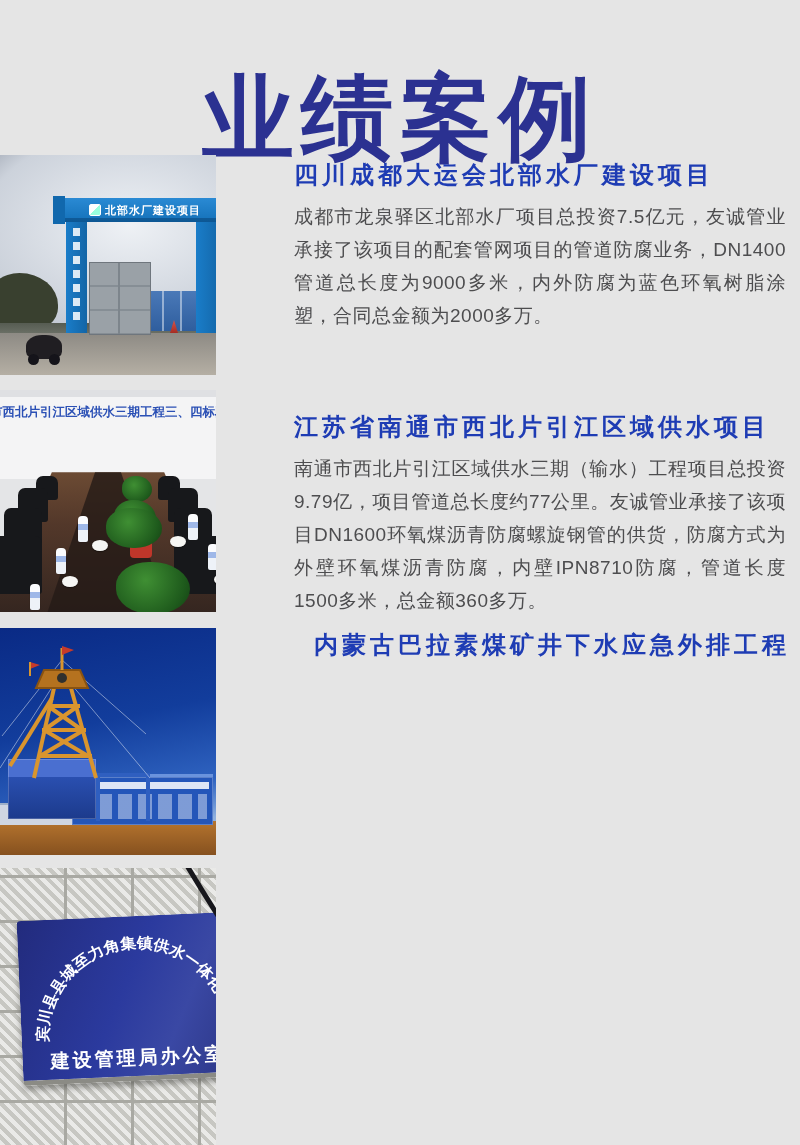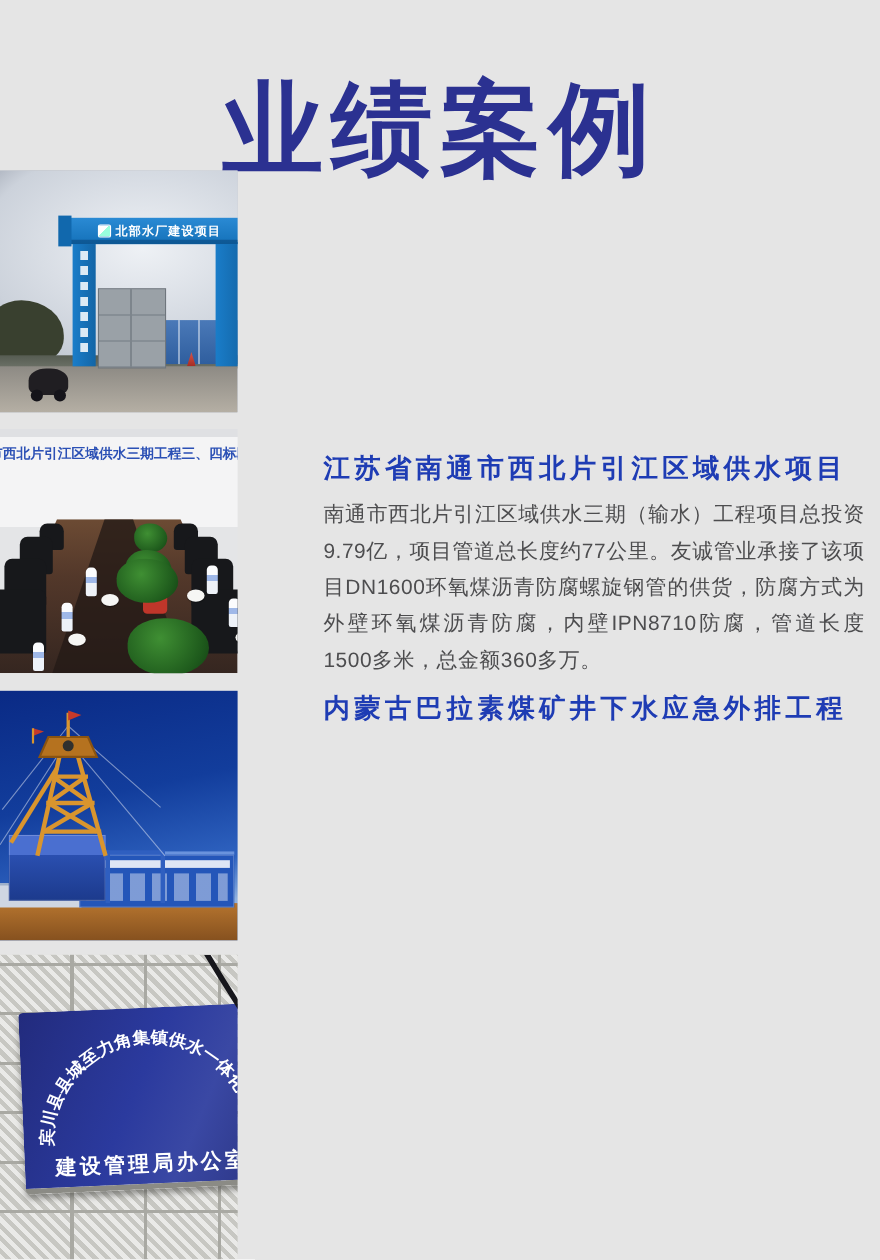--- a/index.html
+++ b/index.html
@@ -18,21 +18,21 @@
   
   .case-text{position:absolute;left:294px;width:492px;}
   .case-title{
     font-size:24px;font-weight:700;color:#1e3cb4;
     letter-spacing:4px;line-height:1.25;margin:0 0 10px 0;white-space:nowrap;
   }
   .case-desc{
     font-size:19px;color:#4d4d4f;line-height:33px;
     letter-spacing:0.5px;text-align:justify;margin:0;
   }
-  .tight .case-title{margin-bottom:3px;}
+  .tight .case-title{margin-bottom:3px;margin-left:20px;}
 
   .photo{position:absolute;left:0;width:216px;overflow:hidden;background:#dfe2e6;}
   .photo *{position:absolute;}
 
   
   #photo1{top:155px;height:220px;}
   .p1-sky{inset:0;
     background:
       radial-gradient(ellipse 150% 95% at 60% 32%, #eef1f5 0%, #ccd2db 45%, rgba(0,0,0,0) 72%),
       linear-gradient(135deg,#6f7787 0%, #98a0ae 30%, #b8bfca 62%, #a7aeba 100%);}
@@ -132,20 +132,22 @@
     <div class="p1-pillar right"></div>
     <div class="p1-gatepanel"></div>
     <div class="p1-beam">
       <span class="p1-logo"></span>
       <span class="p1-beam-text">北部水厂建设项目</span>
     </div>
     <div class="p1-moto"></div>
     <div class="p1-cone"></div>
   </div>
   <div class="case-text" style="top:160px;">
+    <h2 class="case-title">四川成都大运会北部水厂建设项目</h2>
+    <p class="case-desc">成都市龙泉驿区北部水厂项目总投资7.5亿元，友诚管业承接了该项目的配套管网项目的管道防腐业务，DN1400管道总长度为9000多米，内外防腐为蓝色环氧树脂涂塑，合同总金额为2000多万。</p>
   </div>
 
   <div class="photo" id="photo2">
     <div class="p2-walltext">市西北片引江区域供水三期工程三、四标段项目经理部</div>
     <div class="p2-table"></div>
     <div class="p2-runner"></div>
     <div class="p2-chair" style="left:36px;top:86px;width:22px;height:24px;"></div>
     <div class="p2-chair" style="left:18px;top:98px;width:30px;height:34px;"></div>
     <div class="p2-chair" style="left:4px;top:118px;width:38px;height:44px;"></div>
     <div class="p2-chair" style="left:-8px;top:146px;width:50px;height:58px;"></div>

